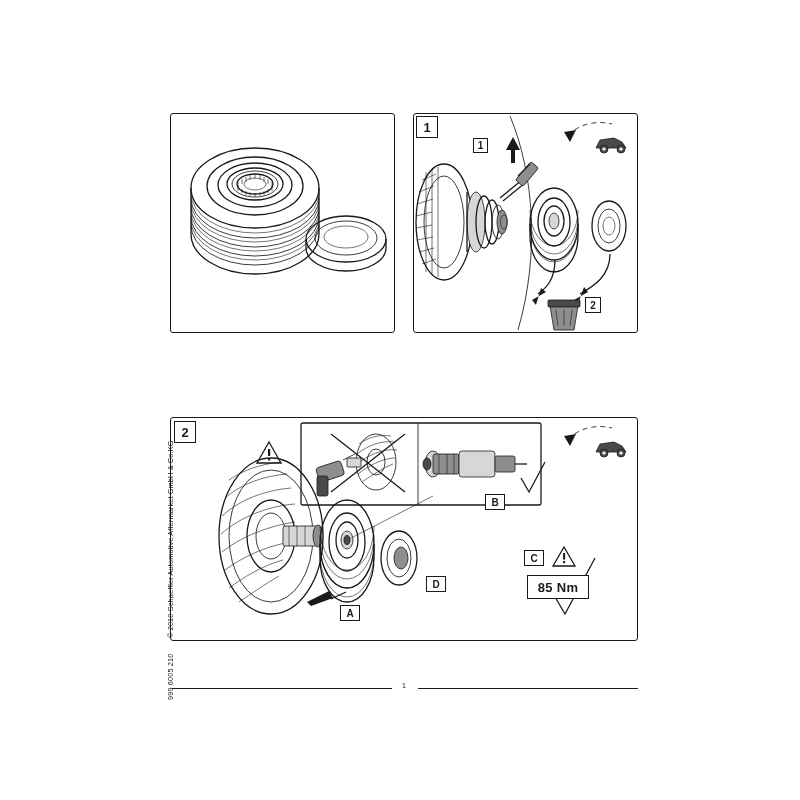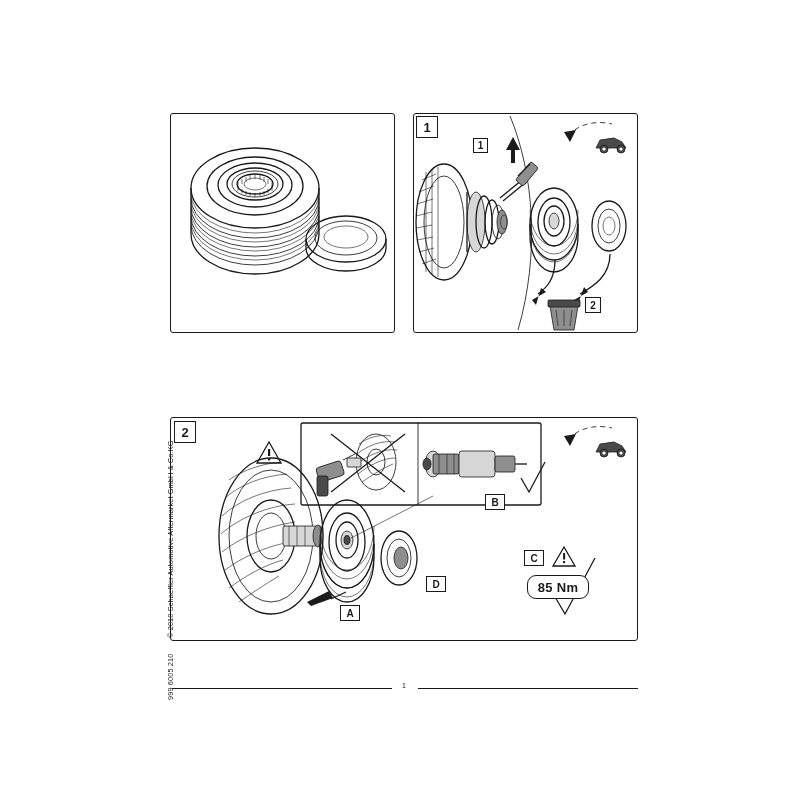--- a/index.html
+++ b/index.html
@@ -363,21 +363,21 @@
   <div class="tag" style="left:426px; top:576px; width:20px; height:16px;">D</div>
 
   <div style="position:absolute; left:551px; top:545px; width:26px; height:24px;">
     <svg width="26" height="24" viewBox="0 0 26 24">
       <path class="ln" d="M13 2 L24 21 L2 21 Z" stroke-width="1.4"></path>
       <rect class="solid-blk" x="12.1" y="8" width="2" height="6.5"></rect>
       <rect class="solid-blk" x="12.1" y="16" width="2" height="2.2"></rect>
     </svg>
   </div>
 
-  <div class="torque" style="left:527px; top:575px; width:62px; height:24px;border-radius:9px;">85 Nm</div>
+  <div class="torque" style="left:527px; top:575px; width:62px; height:24px;">85 Nm</div>
 
   <div style="position:absolute; left:556px; top:422px; width:76px; height:38px;">
     <svg width="76" height="38" viewBox="0 0 76 38">
       <g class="ln-thin">
         <path d="M12 18 C22 6 40 2 56 6" stroke-dasharray="5 4"></path>
       </g>
       <path class="solid-blk" d="M8 14 L20 12 L14 24 Z"></path>
       <g>
         <path class="fill-dk" d="M40 30 L44 22 L58 20 L66 24 L70 30 Z"></path>
         <circle class="fill-dk" cx="48" cy="31" r="4"></circle>

